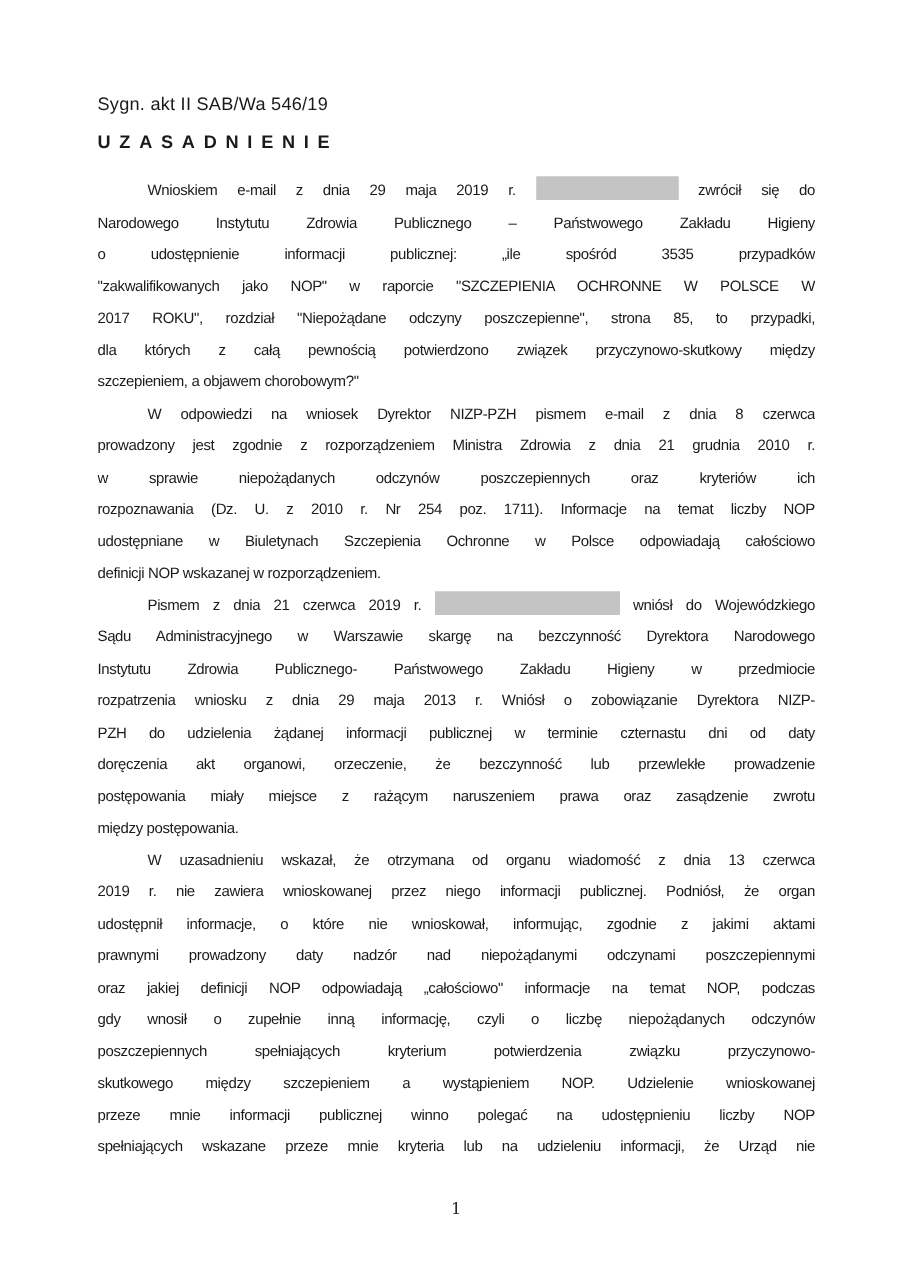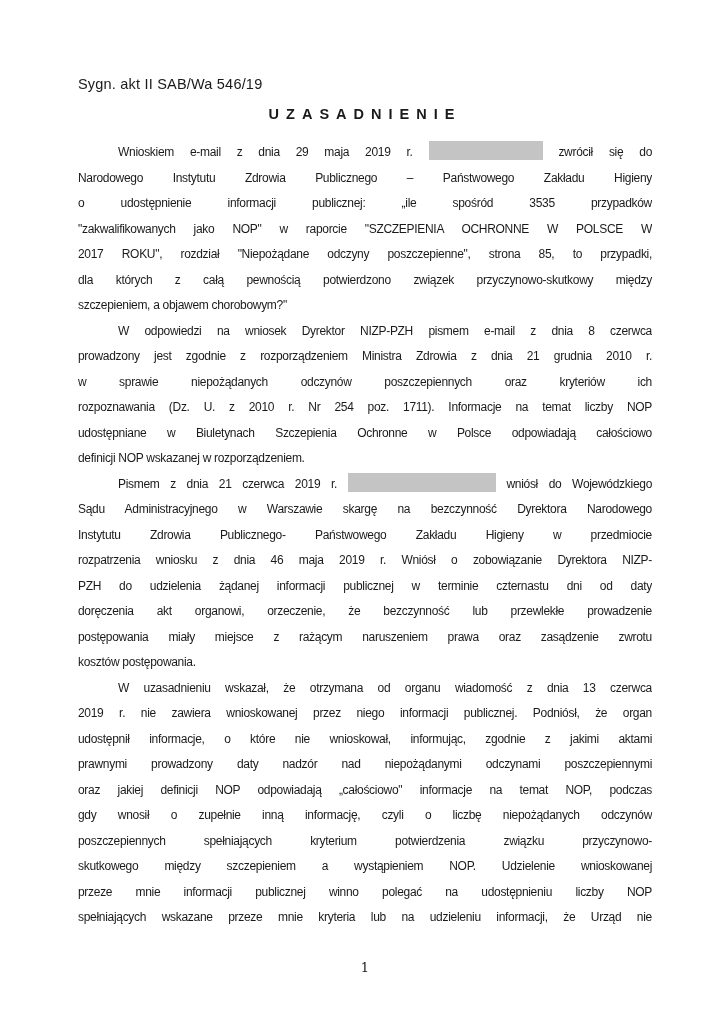--- a/index.html
+++ b/index.html
@@ -28,21 +28,20 @@
     font-weight: normal;
     font-size: 14.5px;
     letter-spacing: 0.2px;
     white-space: nowrap;
   }
   .doc-title {
     position: absolute;
     left: 78px;
     top: 106px;
     width: 574px;
-    text-align: center;
     font-weight: bold;
     font-size: 14.5px;
     letter-spacing: 7px;
   }
   .doc-body {
     position: absolute;
     left: 78px;
     top: 140px;
     width: 574px;
   }
@@ -91,25 +90,25 @@
       <div class="line end">szczepieniem, a objawem chorobowym?"</div>
       <div class="line first">W odpowiedzi na wniosek Dyrektor NIZP-PZH pismem e-mail z dnia 8 czerwca</div>
       <div class="line">prowadzony jest zgodnie z rozporządzeniem Ministra Zdrowia z dnia 21 grudnia 2010 r.</div>
       <div class="line">w sprawie niepożądanych odczynów poszczepiennych oraz kryteriów ich</div>
       <div class="line">rozpoznawania (Dz. U. z 2010 r. Nr 254 poz. 1711). Informacje na temat liczby NOP</div>
       <div class="line">udostępniane w Biuletynach Szczepienia Ochronne w Polsce odpowiadają całościowo</div>
       <div class="line end">definicji NOP wskazanej w rozporządzeniem.</div>
       <div class="line first">Pismem z dnia 21 czerwca 2019 r. <span class="redaction" style="width: 148px; background: rgb(196, 196, 196);"></span> wniósł do Wojewódzkiego</div>
       <div class="line">Sądu Administracyjnego w Warszawie skargę na bezczynność Dyrektora Narodowego</div>
       <div class="line">Instytutu Zdrowia Publicznego- Państwowego Zakładu Higieny w przedmiocie</div>
-      <div class="line">rozpatrzenia wniosku z dnia 46 maja 2019 r. Wniósł o zobowiązanie Dyrektora NIZP-</div>
+      <div class="line">rozpatrzenia wniosku z dnia 29 maja 2013 r. Wniósł o zobowiązanie Dyrektora NIZP-</div>
       <div class="line">PZH do udzielenia żądanej informacji publicznej w terminie czternastu dni od daty</div>
       <div class="line">doręczenia akt organowi, orzeczenie, że bezczynność lub przewlekłe prowadzenie</div>
       <div class="line">postępowania miały miejsce z rażącym naruszeniem prawa oraz zasądzenie zwrotu</div>
-      <div class="line end">kosztów postępowania.</div>
+      <div class="line end">między postępowania.</div>
       <div class="line first">W uzasadnieniu wskazał, że otrzymana od organu wiadomość z dnia 13 czerwca</div>
       <div class="line">2019 r. nie zawiera wnioskowanej przez niego informacji publicznej. Podniósł, że organ</div>
       <div class="line">udostępnił informacje, o które nie wnioskował, informując, zgodnie z jakimi aktami</div>
       <div class="line">prawnymi prowadzony daty nadzór nad niepożądanymi odczynami poszczepiennymi</div>
       <div class="line">oraz jakiej definicji NOP odpowiadają „całościowo" informacje na temat NOP, podczas</div>
       <div class="line">gdy wnosił o zupełnie inną informację, czyli o liczbę niepożądanych odczynów</div>
       <div class="line">poszczepiennych spełniających kryterium potwierdzenia związku przyczynowo-</div>
       <div class="line">skutkowego między szczepieniem a wystąpieniem NOP. Udzielenie wnioskowanej</div>
       <div class="line">przeze mnie informacji publicznej winno polegać na udostępnieniu liczby NOP</div>
       <div class="line">spełniających wskazane przeze mnie kryteria lub na udzieleniu informacji, że Urząd nie</div>

